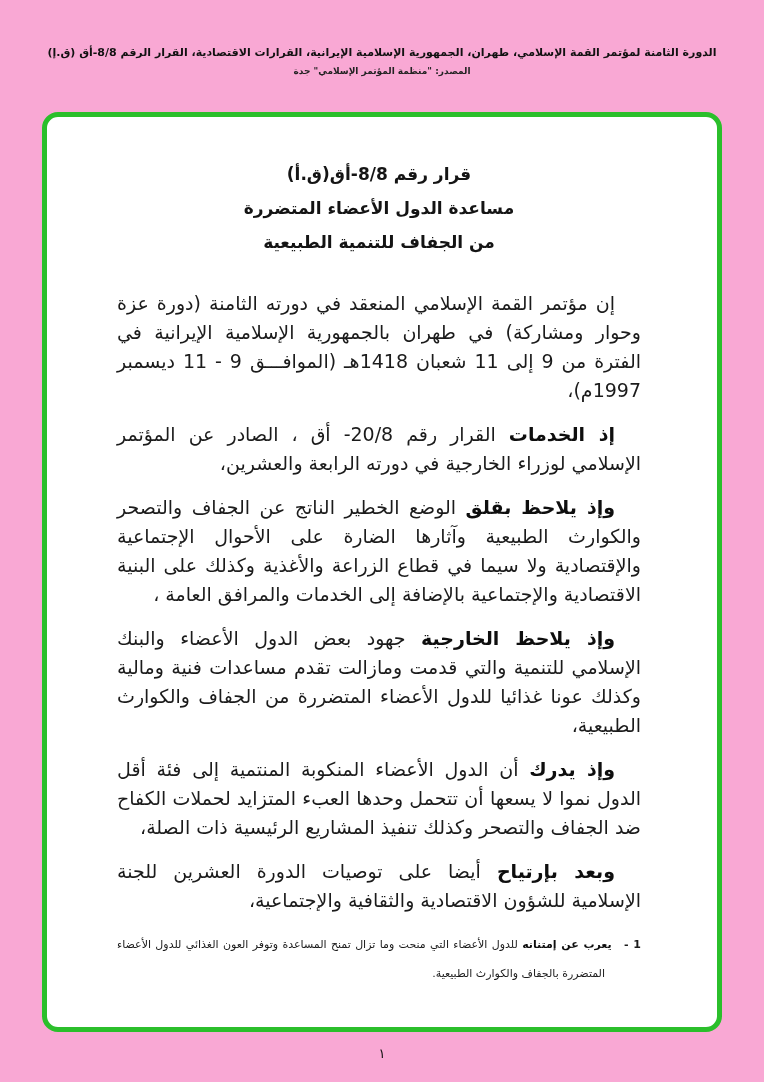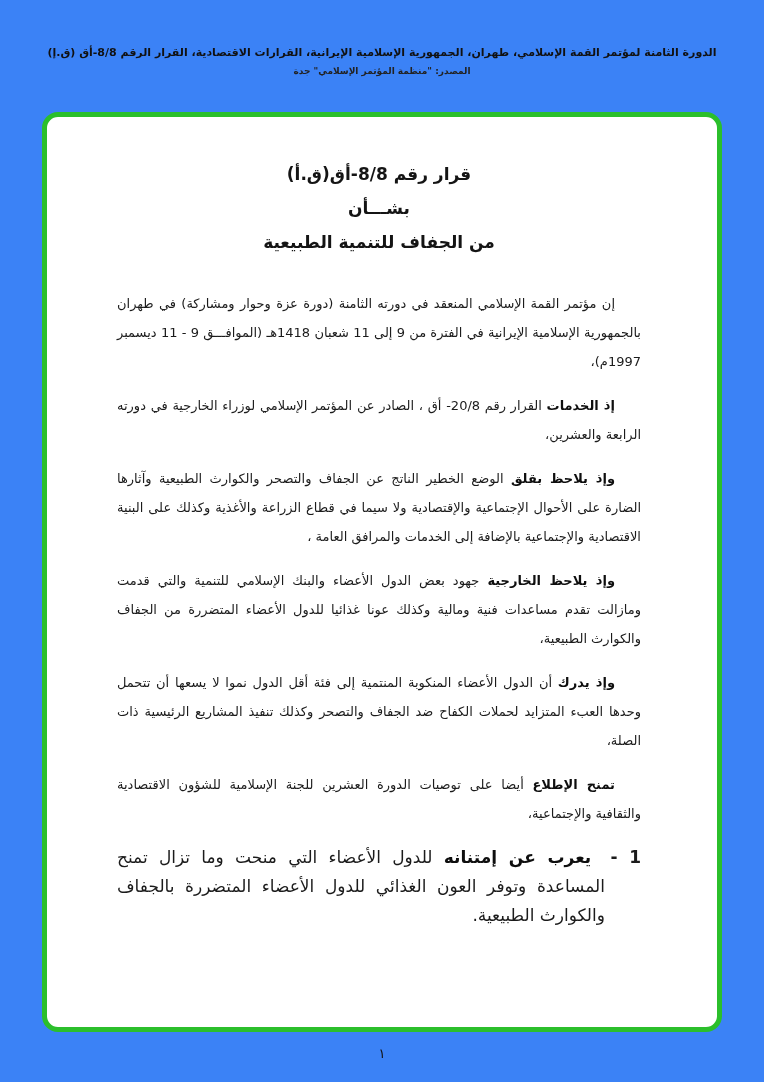--- a/index.html
+++ b/index.html
@@ -9,21 +9,21 @@
     width: 764px;
     height: 1082px;
     overflow: hidden;
     font-family: "DejaVu Sans", sans-serif;
     color: #1b1b1b;
   }
   .page {
     position: relative;
     width: 764px;
     height: 1082px;
-    background: #3b82f6;
+    background: #f9a8d4;
   }
   .doc-header {
     padding-top: 46px;
     text-align: center;
     direction: rtl;
   }
   .doc-header .l1 {
     font-size: 11px;
     font-weight: 700;
     letter-spacing: 0;
@@ -53,33 +53,33 @@
     text-align: center;
     margin-bottom: 30px;
   }
   .title-line {
     font-size: 17px;
     font-weight: 700;
     line-height: 34px;
     color: #141414;
   }
   .para {
-    font-size: 13px;
+    font-size: 19px;
     line-height: 29px;
     text-align: justify;
     margin: 0 0 15px 0;
     text-indent: 26px;
     color: #1b1b1b;
   }
   .para .lead {
     font-weight: 700;
     color: #0e0e0e;
   }
   .list-item {
-    font-size: 17px;
+    font-size: 11px;
     line-height: 29px;
     text-align: justify;
     margin: 7px 0 0 0;
     padding-right: 36px;
     text-indent: -36px;
     color: #1b1b1b;
   }
   .list-item .num {
     font-weight: 700;
     padding-left: 8px;
@@ -105,21 +105,21 @@
 
   <div class="doc-header">
     <div class="l1">الدورة الثامنة لمؤتمر القمة الإسلامي، طهران، الجمهورية الإسلامية الإيرانية، القرارات الاقتصادية، القرار الرقم 8/8-أق (ق.إ)</div>
     <div class="l2">المصدر:  "منظمة المؤتمر الإسلامي" جدة</div>
   </div>
 
   <div class="green-frame" style="border-color: rgb(43, 191, 43);">
 
     <div class="title-block">
       <div class="title-line">قرار رقم 8/8-أق(ق.أ)</div>
-      <div class="title-line">بشـــأن</div>
+      <div class="title-line">مساعدة الدول الأعضاء المتضررة</div>
       <div class="title-line">من الجفاف للتنمية الطبيعية</div>
     </div>
 
     <p class="para">
       <span>إن مؤتمر القمة الإسلامي المنعقد في دورته الثامنة (دورة عزة  وحوار  ومشاركة) في طهران بالجمهورية الإسلامية الإيرانية في الفترة من  9 إلى 11 شعبان 1418هـ (الموافـــق 9 - 11 ديسمبر 1997م)،</span>
     </p>
 
     <p class="para">
       <span class="lead">إذ الخدمات</span>
       <span>القرار رقم 20/8- أق ، الصادر عن المؤتمر الإسلامي لوزراء الخارجية في دورته الرابعة والعشرين،</span>
@@ -134,21 +134,21 @@
       <span class="lead">وإذ يلاحظ الخارجية</span>
       <span>جهود بعض الدول الأعضاء والبنك الإسلامي للتنمية والتي قدمت ومازالت تقدم مساعدات فنية ومالية وكذلك عونا غذائيا للدول الأعضاء المتضررة من الجفاف والكوارث الطبيعية،</span>
     </p>
 
     <p class="para">
       <span class="lead">وإذ يدرك</span>
       <span>أن الدول الأعضاء المنكوبة المنتمية إلى فئة أقل الدول نموا لا يسعها أن تتحمل وحدها العبء المتزايد لحملات الكفاح ضد الجفاف والتصحر وكذلك تنفيذ المشاريع الرئيسية ذات الصلة،</span>
     </p>
 
     <p class="para">
-      <span class="lead">تمنح الإطلاع</span>
+      <span class="lead">وبعد بإرتياح</span>
       <span>أيضا على توصيات الدورة العشرين للجنة الإسلامية للشؤون الاقتصادية والثقافية والإجتماعية،</span>
     </p>
 
     <p class="list-item">
       <span class="num">1 -</span>
       <span class="lead">يعرب عن إمتنانه</span>
       <span>للدول الأعضاء التي منحت وما تزال تمنح المساعدة وتوفر العون الغذائي للدول الأعضاء المتضررة بالجفاف والكوارث الطبيعية.</span>
     </p>
 
   </div>

